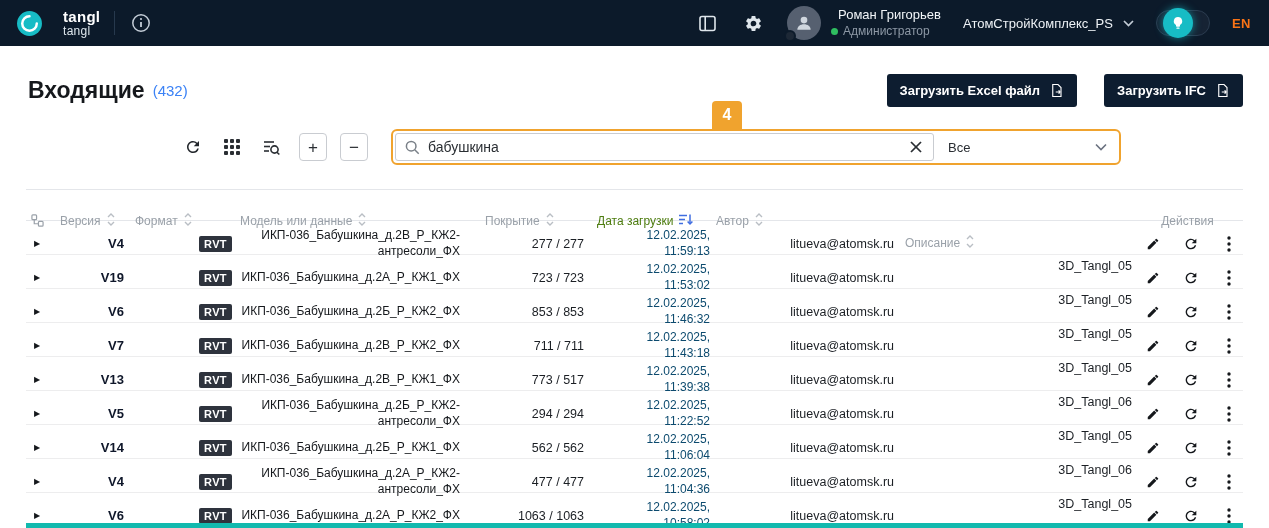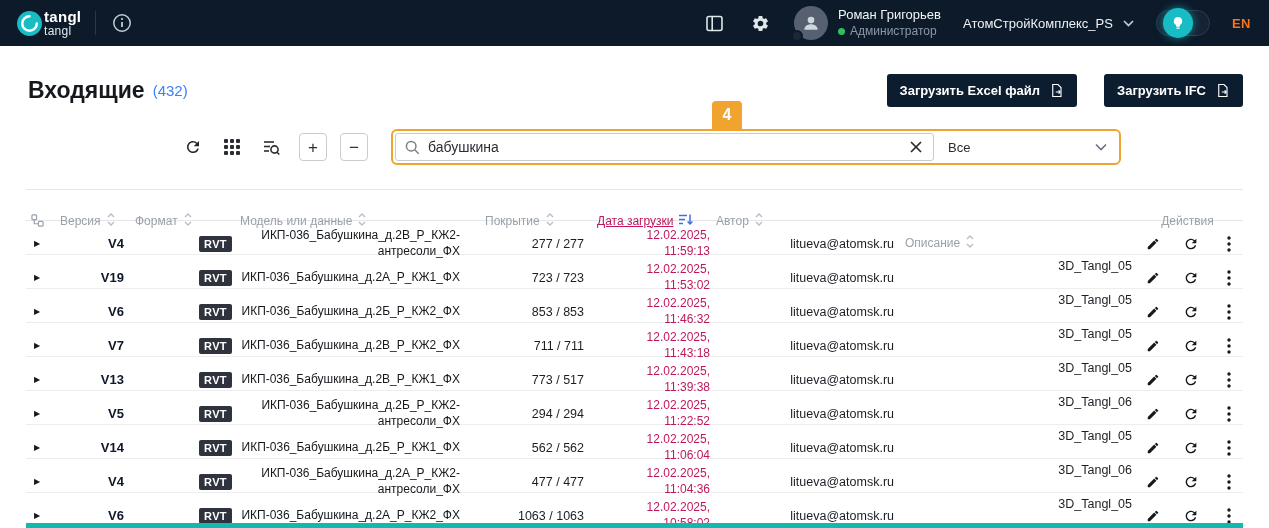--- a/index.html
+++ b/index.html
@@ -1,32 +1,32 @@
 <!DOCTYPE html>
 <html><head>
 <meta charset="utf-8">
 <style>
   * { box-sizing: border-box; margin: 0; padding: 0; }
   html,body { width:1269px; height:528px; overflow:hidden; background:#fff;
     font-family:"Liberation Sans","DejaVu Sans",sans-serif; color:#1b1f24; position:relative; }
 
   
   .topbar { height:46px; background:#0c1a2a; display:flex; align-items:center; padding:0 18px 0 16px; color:#fff; }
-  .brand { display:flex; align-items:center; gap:1px; cursor:pointer;justify-content:center; }
+  .brand { display:flex; align-items:center; gap:20px; cursor:pointer;justify-content:center; }
   .brand-text { display:flex; flex-direction:column; line-height:1.05; }
   .brand-top { font-size:15px; font-weight:bold; letter-spacing:.3px; }
   .brand-bottom { font-size:12px; color:#dfe8ee; letter-spacing:.3px; }
   .tb-divider { width:1px; height:24px; background:#27394d; margin:0 14px; }
   .tb-iconbtn { background:none; border:none; display:flex; align-items:center; justify-content:center; cursor:pointer; padding:2px; }
   .tb-right { margin-left:auto; display:flex; align-items:center; gap:22px; }
   .userblock { display:flex; align-items:center; gap:10px; cursor:pointer; }
   .avatar { width:34px; height:34px; border-radius:50%; background:#566070; position:relative; display:flex; align-items:center; justify-content:center; overflow:visible; }
   .avatar-badge { position:absolute; left:-3px; bottom:-2px; width:12px; height:12px; border-radius:50%; background:#1d2836; border:2px solid #0c1a2a; }
   .user-meta { display:flex; flex-direction:column; line-height:1.25; }
-  .user-name { font-size:13px; color:#f2f5f8; }
+  .user-name { font-size:13px; color:#f2f5f8;margin-left:7px; }
   .user-role { font-size:12px; color:#8d98a5; display:flex; align-items:center; gap:5px; }
   .dot-green { width:7px; height:7px; border-radius:50%; background:#2fbe60; display:inline-block; }
   .orgblock { display:flex; align-items:center; gap:10px; font-size:13px; color:#eef2f6; cursor:pointer; }
   .toggle { width:54px; height:26px; border-radius:13px; background:#162334; border:1px solid #2b3c50; position:relative; cursor:pointer; }
   .toggle-knob { position:absolute; left:6px; top:-3px; width:30px; height:30px; border-radius:50%;
     background:#17bcc5; display:flex; align-items:center; justify-content:center;
     box-shadow:0 0 9px rgba(23,188,197,.65); }
   .lang { font-size:13px; font-weight:bold; letter-spacing:.5px; color:#f97316; cursor:pointer; }
 
   
@@ -49,38 +49,38 @@
   .clear-btn { background:none; border:none; display:flex; align-items:center; cursor:pointer; padding:2px; }
   .filter-select { width:183px; display:flex; align-items:center; justify-content:space-between; padding:0 10px 0 14px; font-size:13px; color:#2a2e33; cursor:pointer; }
   .step-badge { position:absolute; left:534px; top:-28px; width:30px; height:28px; background:#f0a32e; color:#fff;
     font-size:16px; font-weight:bold; display:flex; align-items:center; justify-content:center; border-radius:4px 4px 0 0; }
 
   
   .table { margin:24px 26px 0 26px; }
   .thead, .trow { display:grid; grid-template-columns:22px 76px 108px 242px 110px 126px 184px 238px 111px; align-items:center;text-align:right; }
   .thead { height:32px; border-top:1px solid #e4e6ea; border-bottom:1px solid #e4e6ea; }
   .hcell { display:flex; align-items:center; gap:6px; font-size:12px; color:#9aa1a9; }
-  .hcell.blue { color:#be185d;text-decoration:underline; }
+  .hcell.blue { color:#4d7c0f; }
   .trow { height:34px; border-bottom:1px solid #ededee; font-size:12.5px; cursor:default; }
   .c { overflow:hidden; }
   .pad-version { padding-left:12px; }
   .pad-format  { padding-left:11px; }
   .pad-model   { padding-left:8px; padding-right:14px; }
   .pad-cover   { padding-left:11px; }
   .pad-date    { padding-left:13px; }
   .pad-author  { padding-left:6px; }
   .pad-descr   { padding-left:11px;margin-top:45px; }
   .pad-actions { padding-left:8px; }
   .expander { display:flex; justify-content:center; align-items:center; }
   .tri { font-size:8px; color:#15181c; cursor:pointer; }
   .cell-version { font-weight:bold; font-size:13px; color:#0f172a; }
   .rvt-badge { display:inline-block; background:#2e333d; color:#fff; font-weight:bold; font-size:11px;
     padding:2px 5px; border-radius:2px; letter-spacing:.4px; }
   .cell-model { font-size:12px; line-height:1.3; overflow-wrap:anywhere; color:#15181c; }
-  .cell-date { font-size:12px; line-height:1.3; color:#be185d; }
+  .cell-date { font-size:12px; line-height:1.3; color:#0c4a6e; }
   .actions-cell { display:flex; align-items:center; gap:12px; }
   .abtn { width:26px; height:26px; background:none; border:none; display:flex; align-items:center; justify-content:center; cursor:pointer; }
 
   .footer-strip { position:absolute; left:26px; right:26px; bottom:0; height:5px; background:#12b9ae; }
 </style>
 </head>
 <body>
 
 <div class="topbar">
   <div class="brand">

